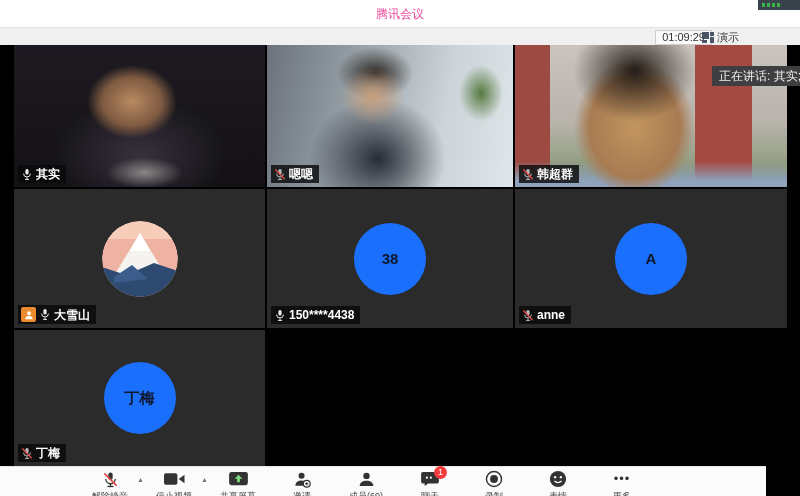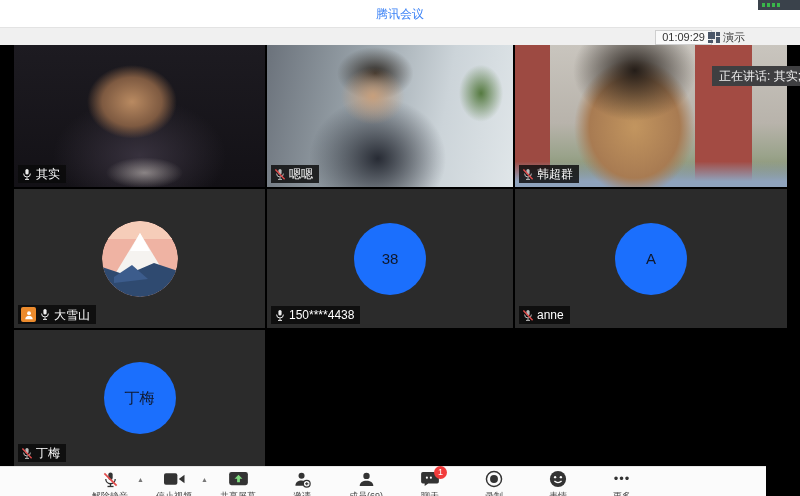--- a/index.html
+++ b/index.html
@@ -1,30 +1,30 @@
 <!DOCTYPE html>
 <html><head>
 <meta charset="utf-8">
 <style>
   html,body{margin:0;padding:0;}
   body{font-family:"Liberation Sans","DejaVu Sans",sans-serif;}
   .window{position:relative;width:800px;height:496px;overflow:hidden;background:#000;}
 
   
   .titlebar{position:absolute;left:0;top:0;width:800px;height:27px;background:#ffffff;}
-  .title{position:absolute;left:0;right:0;top:6px;text-align:center;font-size:12px;color:#3b82f6;}
+  .title{position:absolute;left:0;right:0;top:6px;text-align:center;font-size:12px;color:#ec4899;}
   .sys-indicator{position:absolute;right:0;top:0;width:42px;height:10px;background:#3a424b;display:flex;align-items:center;gap:2px;padding-left:4px;box-sizing:border-box;}
   .sys-indicator i{width:3px;height:4px;background:#39b54a;display:block;}
   .subbar{position:absolute;left:0;top:27px;width:800px;height:18px;background:#f0f0f0;border-top:1px solid #e3e3e3;box-sizing:border-box;}
   .timer{position:absolute;right:88px;top:2px;font-size:11px;color:#333;background:#fafafa;border:1px solid #cfcfcf;padding:0 6px;line-height:13px;height:13px;margin-left:8px;}
-  .present{position:absolute;right:2px;top:2px;display:flex;align-items:center;gap:3px;font-size:11px;color:#333;width:90px;overflow:hidden;}
+  .present{position:absolute;right:8px;top:2px;display:flex;align-items:center;gap:3px;font-size:11px;color:#333;width:90px;overflow:hidden;}
   .present svg{flex:0 0 auto;}
 
   
-  .grid{position:absolute;left:0;top:45px;width:800px;height:421px;background:#000;display:grid;grid-template-columns:251px 246px 272px;grid-template-rows:142px 139px 136px;gap:2px;padding-left:14px;box-sizing:border-box;}
+  .grid{position:absolute;left:0;top:45px;width:800px;height:421px;background:#000;display:grid;grid-template-columns:251px 246px 272px;grid-template-rows:142px 139px 136px;gap:2px;padding-left:14px;box-sizing:border-box;font-weight:bold;}
   .tile{position:relative;background:#2b2b2b;overflow:hidden;}
   .tile.active{outline:1px solid #27a35f;outline-offset:-1px;}
   .vbg{position:absolute;inset:0;}
   .v1{background:
       radial-gradient(ellipse 66px 54px at 47% 40%, #b98a61 0%, #7e5a41 45%, rgba(30,26,34,0) 68%),
       radial-gradient(ellipse 55px 22px at 52% 90%, rgba(216,208,202,0.55) 0%, rgba(0,0,0,0) 70%),
       radial-gradient(ellipse 120px 80px at 50% 78%, #37313d 0%, rgba(20,18,24,0) 72%),
       linear-gradient(180deg,#1d1b21 0%,#131116 100%);}
   .v2{background:
       radial-gradient(ellipse 52px 46px at 43% 36%, #c79f7c 0%, rgba(0,0,0,0) 62%),

